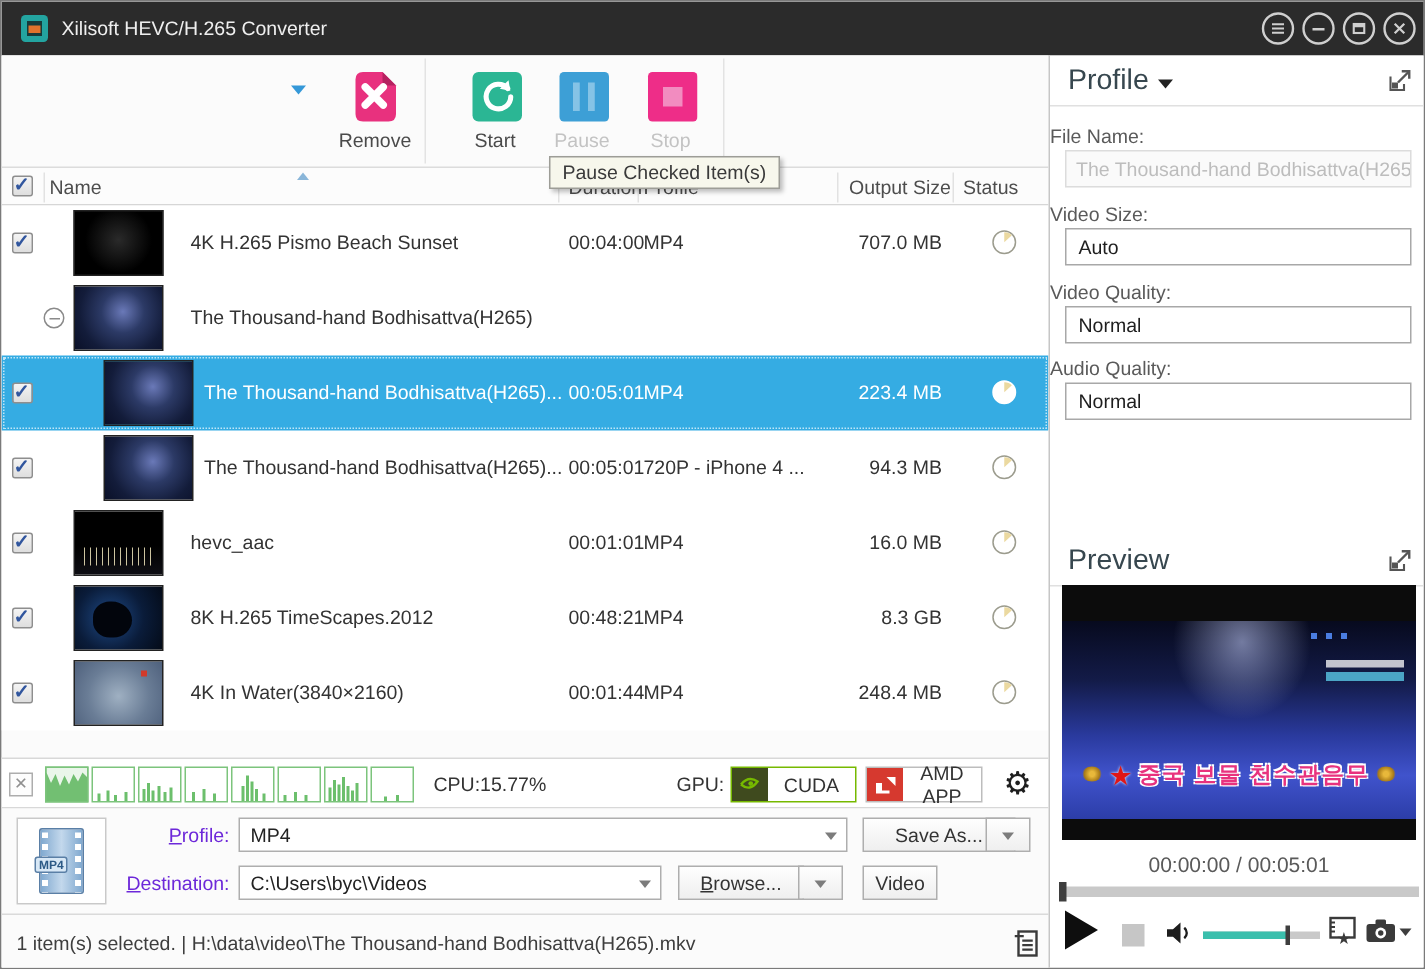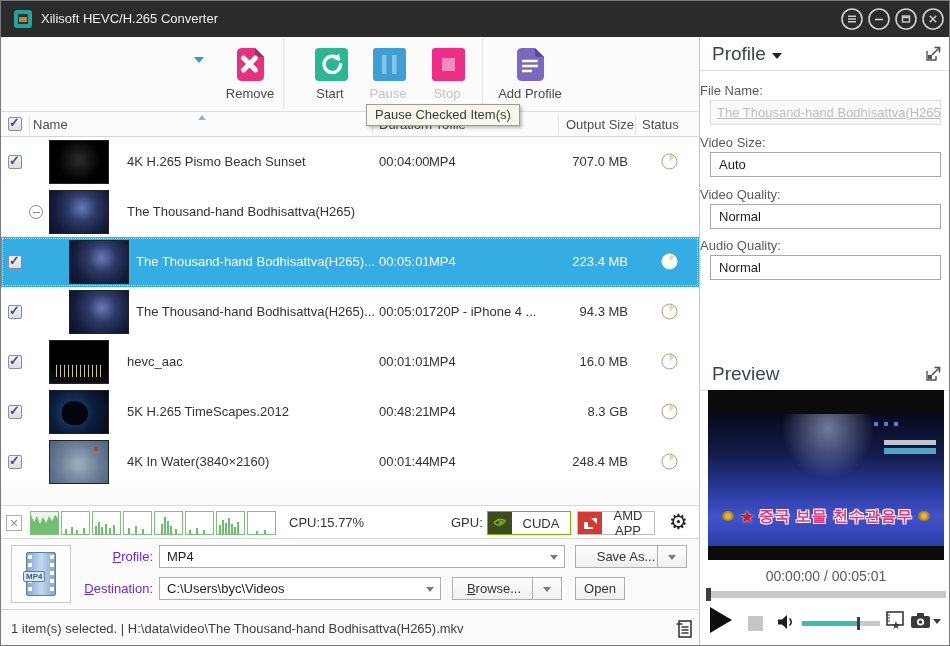--- a/index.html
+++ b/index.html
@@ -106,21 +106,21 @@
   .statusbar .stext { position:absolute; left:10px; top:11px; color:#3e3e3e; }
   .queue-ic { position:absolute; left:674px; top:9px; cursor:pointer; }
 
   
   .rpanel { position:absolute; left:698px; top:36px; width:252px; height:610px; background:#fff; border-left:1px solid #c6c6c6; }
   .rp-title-row { position:absolute; left:0; width:252px; height:34px; border-bottom:1px solid #e0e0e0; }
   .rp-title { position:absolute; left:12px; top:6px; font-size:19px; color:#37474f; }
   .rp-caret { position:absolute; top:16px; width:0; height:0; border-left:5px solid transparent; border-right:5px solid transparent; border-top:6px solid #222; }
   .expand-ic { position:absolute; right:10px; top:8px; cursor:pointer; }
   .rp-label { position:absolute; left:0; color:#5a5a5a; }
-  .rp-input { position:absolute; left:10px; width:231px; height:25px; background:#fafafa; border:1px solid #dcdcdc; color:#bdbdbd; padding-left:6px; font-size:13px; font-family:"Liberation Sans",sans-serif;text-decoration:underline; }
+  .rp-input { position:absolute; left:10px; width:231px; height:25px; background:#fafafa; border:1px solid #dcdcdc; color:#bdbdbd; padding-left:6px; font-size:13px; font-family:"Liberation Sans",sans-serif; }
   .rp-select { position:absolute; left:10px; width:231px; height:25px; background:#fff; border:1px solid #a8a8a8; line-height:23px; padding-left:8px; color:#1e1e1e; cursor:pointer; }
 
   .preview-box { position:absolute; left:8px; top:353px; width:236px; height:170px; background:#0c0c0c; overflow:hidden; }
   .scene { position:absolute; left:0; top:24px; width:236px; height:132px; background:linear-gradient(180deg,#070a1e 0%,#131b48 30%,#2a3a9e 58%,#4053cc 78%,#2c3da8 100%); }
   .scene .beam { position:absolute; left:70px; top:0; width:100px; height:70px; background:radial-gradient(ellipse at 50% 20%, rgba(200,210,255,.55), transparent 65%); }
   .scene .dots { position:absolute; right:40px; top:8px; width:30px; height:4px; background:repeating-linear-gradient(90deg,#4a7de0 0 4px, transparent 4px 10px); }
   .scene .osd1 { position:absolute; right:8px; top:26px; width:52px; height:5px; background:rgba(255,255,255,.75); }
   .scene .osd2 { position:absolute; right:8px; top:34px; width:52px; height:6px; background:rgba(90,200,230,.8); }
   .caption-row { position:absolute; left:0; bottom:18px; width:236px; text-align:center; white-space:nowrap; }
   .star-ic { color:#e01616; font-size:18px; vertical-align:-2px; text-shadow:0 0 2px #fff; }
@@ -210,28 +210,20 @@
         <span class="tb-label disabled">Pause</span>
       </div>
       <div class="tb-btn" style="left:417px;">
         <svg width="36" height="38">
             <rect x="3" y="3" width="33" height="33" rx="3" fill="#ee2d88"></rect>
             <rect x="13" y="13" width="13" height="13" fill="#f28cc0"></rect>
           </svg>
         <span class="tb-label disabled">Stop</span>
       </div>
       <div class="tb-sep" style="left:481px;"></div>
-      <div class="tb-btn" style="left:493px; width:72px;">
-        <svg width="36" height="38">
-            <path d="M5 8 q0-5 5-5 h13 l9 9 v19 q0 5-5 5 H10 q-5 0-5-5 z" fill="#7c68c0"></path>
-            <path d="M23 3 l9 9 h-6 q-3 0-3-3 z" fill="#5c4a98"></path>
-            <path d="M10 16h16M10 21h16M10 26h10" stroke="#fff" stroke-width="2.6"></path>
-          </svg>
-        <span class="tb-label">Add Profile</span>
-      </div>
     </div>
 
     <div class="thead">
       <span class="cbx" style="position:absolute; left:7px; top:5px;">
           <span>✓</span>
         </span>
       <span class="hsep" style="left:28px;"></span>
       <span class="th" style="left:32px;">Name</span>
       <span class="sort-asc"></span>
       <span class="hsep" style="left:371px;"></span>
@@ -314,21 +306,21 @@
               <circle cx="8.5" cy="8.5" r="7.5" fill="#fff" stroke="#9c9c8e"></circle>
               <path d="M8.5 8.5 L8.5 1.8 A6.7 6.7 0 0 1 13.6 3.9 Z" fill="#ebd9a0"></path>
             </svg></span>
       </div>
 
       <div class="row" style="top:250px;">
         <span class="cbx">
             <span>✓</span>
           </span>
         <span class="thumb t-scape"></span>
-        <span class="name">5K H.265 TimeScapes.2012</span>
+        <span class="name">8K H.265 TimeScapes.2012</span>
         <span class="dur">00:48:21</span>
         <span class="prof">MP4</span>
         <span class="size">8.3 GB</span>
         <span class="status-ic"><svg width="17" height="17">
               <circle cx="8.5" cy="8.5" r="7.5" fill="#fff" stroke="#9c9c8e"></circle>
               <path d="M8.5 8.5 L8.5 1.8 A6.7 6.7 0 0 1 13.6 3.9 Z" fill="#ebd9a0"></path>
             </svg></span>
       </div>
 
       <div class="row" style="top:300px;">
@@ -471,21 +463,21 @@
 
       <span class="frow-label u-first" style="left:80px; top:42px;">Destination:</span>
       <div class="combo" style="left:158px; top:38px; width:282px;">
         <span>C:\Users\byc\Videos</span>
         <span class="arr"></span>
       </div>
       <div class="pushbtn u-first" style="left:451px; top:38px; width:84px;">Browse...</div>
       <div class="arrbtn" style="left:531px; top:38px;">
           <span class="dd-arr"></span>
         </div>
-      <div class="pushbtn" style="left:574px; top:38px; width:50px;">Open</div>
+      <div class="pushbtn" style="left:574px; top:38px; width:50px;">Video</div>
     </div>
 
     <div class="statusbar">
       <span class="stext">1 item(s) selected. | H:\data\video\The Thousand-hand Bodhisattva(H265).mkv</span>
       <span class="queue-ic"><svg width="18" height="20">
             <rect x="4" y="2" width="12" height="16" fill="none" stroke="#3a3a3a" stroke-width="1.6"></rect>
             <path d="M1.5 5h6M6.5 8h7M6.5 11h7M6.5 14h7" stroke="#3a3a3a" stroke-width="1.5"></path>
           </svg></span>
     </div>
   </div>

